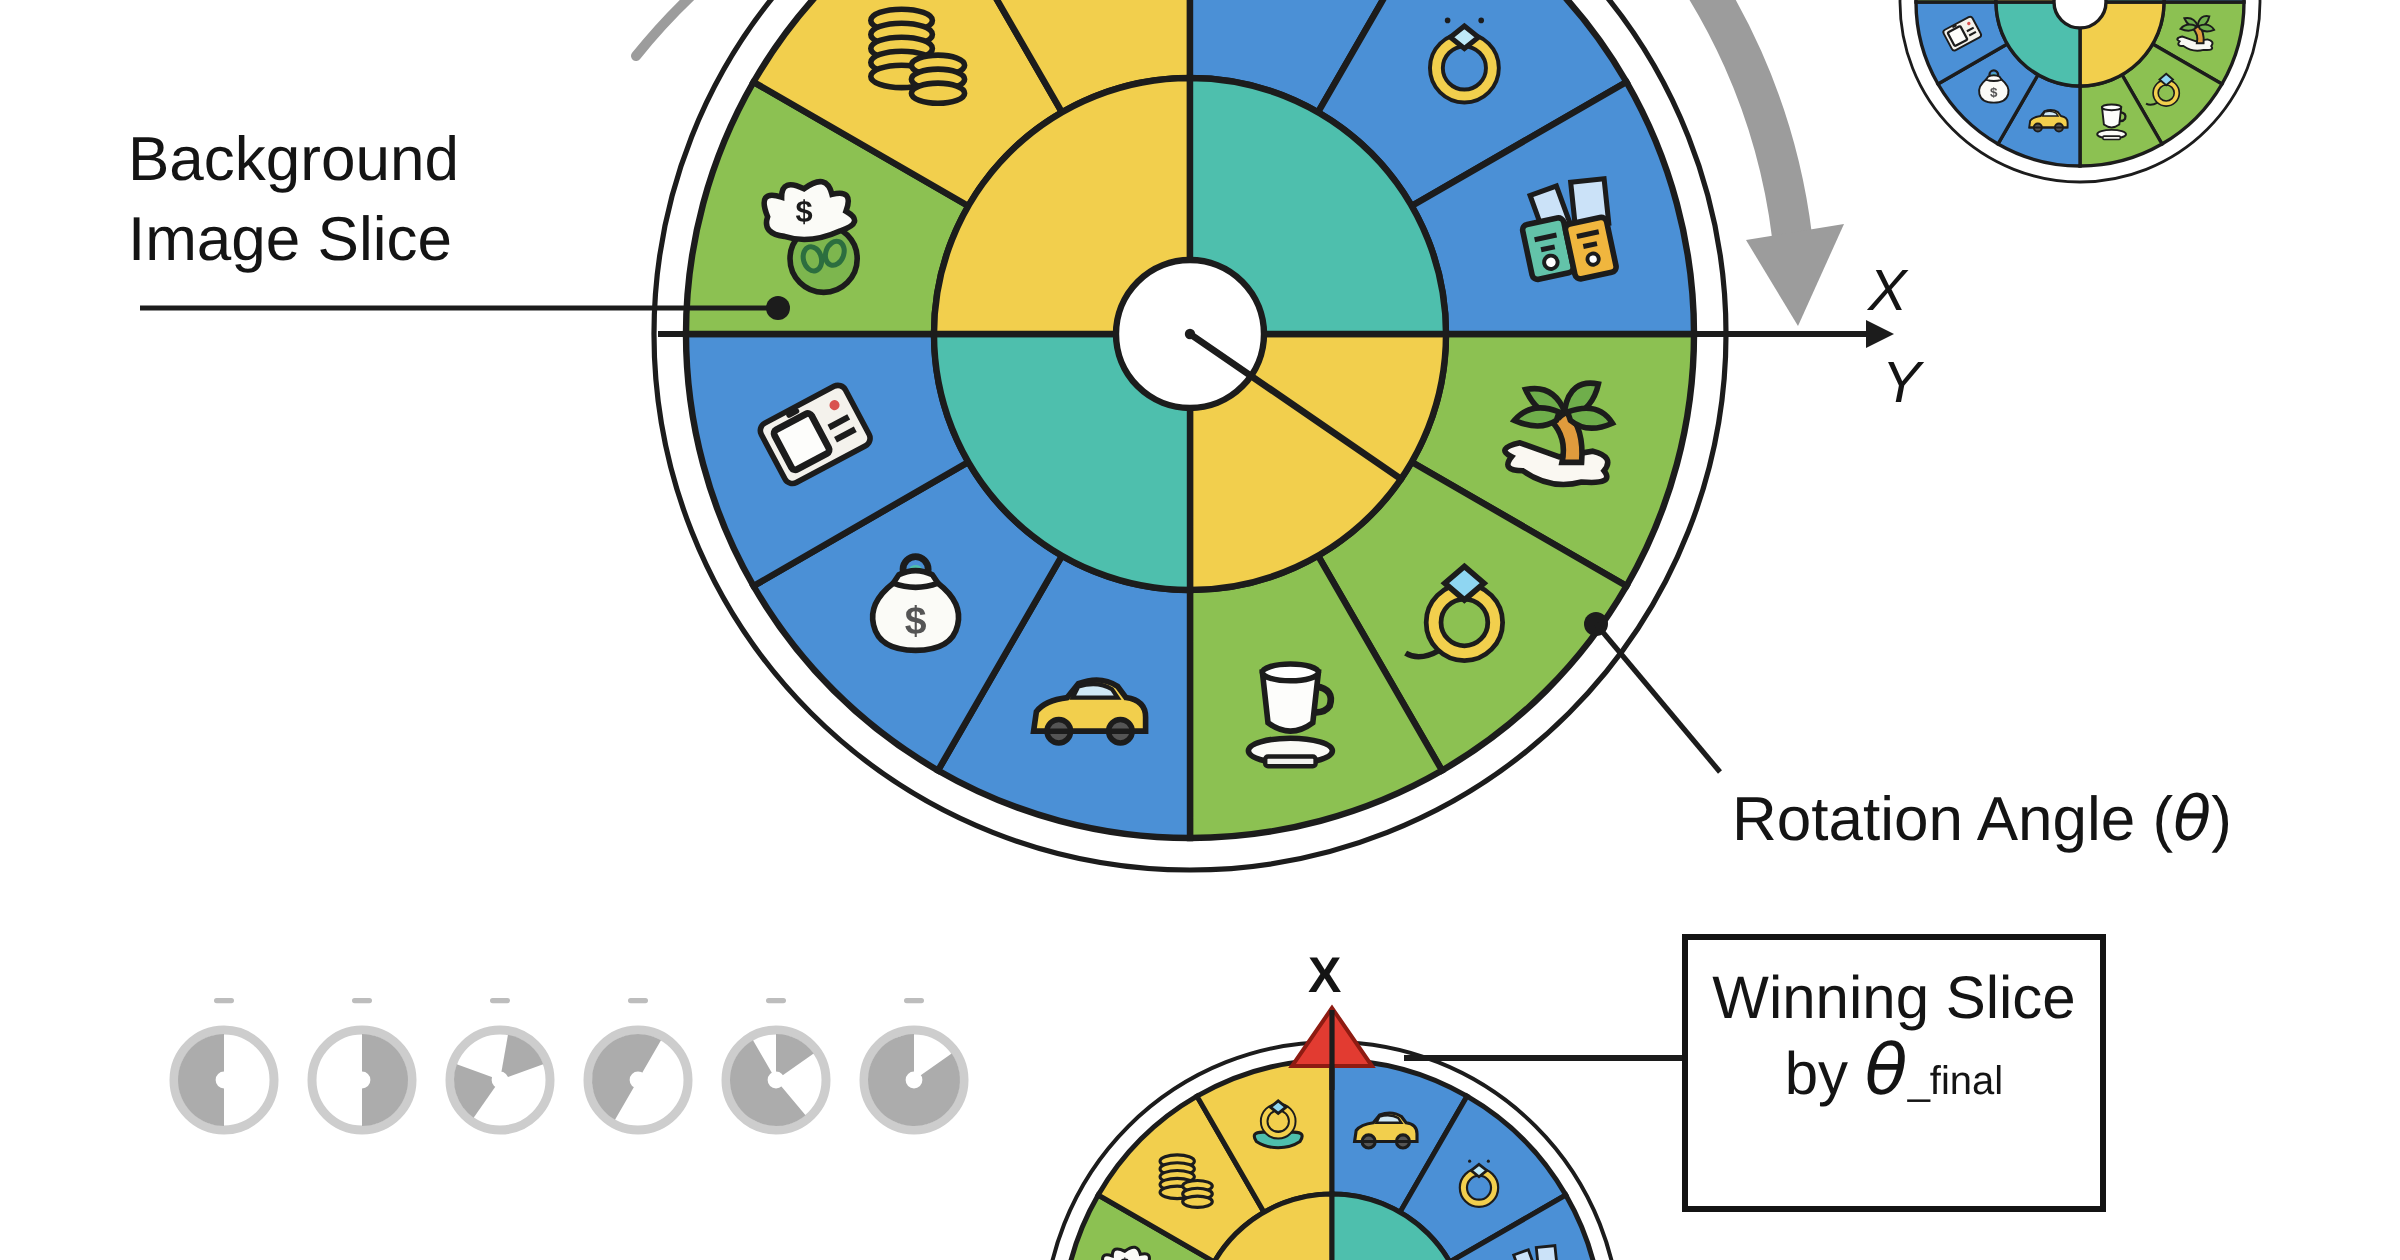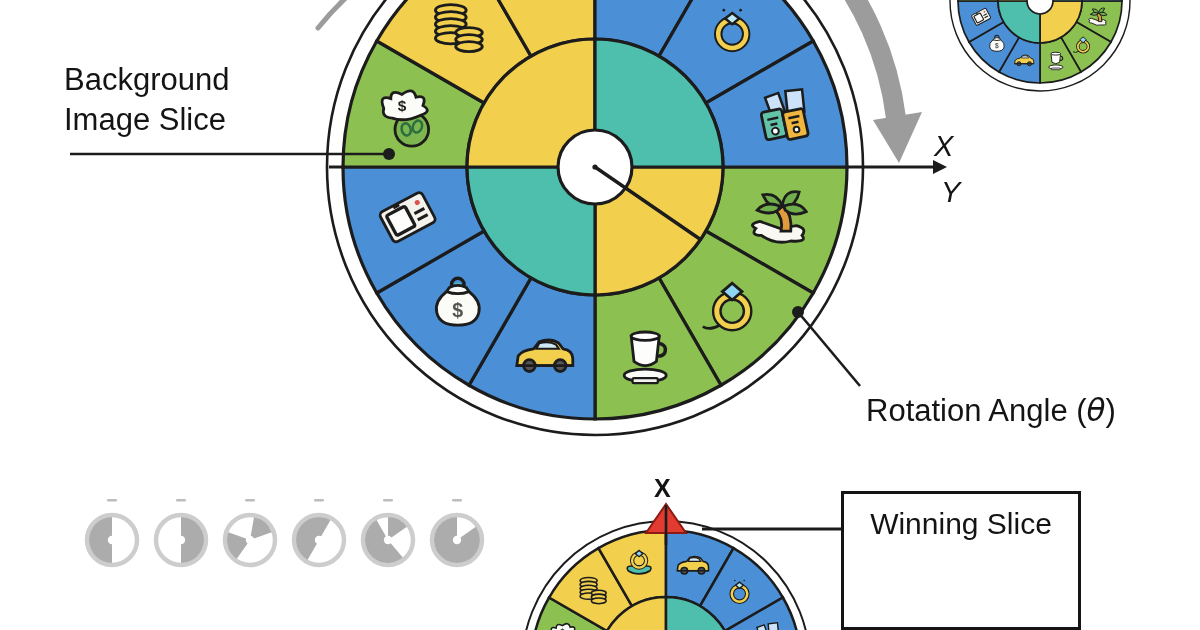--- a/index.html
+++ b/index.html
@@ -5,21 +5,21 @@
   html,body{margin:0;padding:0;background:#fff;}
   .stage{position:relative;width:1200px;height:630px;overflow:hidden;background:#fff;
          font-family:"Liberation Sans",sans-serif;color:#141414;}
   #gfx{position:absolute;left:0;top:0;width:1200px;height:630px;}
   .txt{position:absolute;white-space:nowrap;}
   .bg-label{left:64px;top:60px;font-size:31px;font-weight:500;line-height:40px;}
   .rot-label{left:866px;top:392px;font-size:31px;font-weight:500;}
   .axis-x{left:934px;top:130px;font-size:29px;font-style:italic;font-weight:500;}
   .axis-y{left:941px;top:176px;font-size:29px;font-style:italic;font-weight:500;}
   .ptr-label{left:654px;top:474px;font-size:25px;font-weight:600;}
-  .win-box{position:absolute;left:841px;top:491px;width:240px;height:139px;box-sizing:border-box;
+  .win-box{position:absolute;left:841px;top:467px;width:212px;height:139px;box-sizing:border-box;
            border:3px solid #141414;background:#fff;text-align:center;font-size:30px;
            font-weight:500;line-height:37px;padding-top:11px;}
   .theta{font-style:italic;font-family:"DejaVu Sans",sans-serif;}
   .theta-big{font-style:italic;font-family:"DejaVu Sans",sans-serif;font-size:35px;}
   .sub{font-size:20px;}
 </style>
 </head>
 <body>
 
 <div class="stage">
@@ -432,14 +432,15 @@
   </div>
 
   <div class="txt rot-label"><span>Rotation Angle (</span><span class="theta">θ</span><span>)</span></div>
 
   <div class="txt axis-x">X</div>
   <div class="txt axis-y">Y</div>
   <div class="txt ptr-label">X</div>
 
   <div class="win-box">
     <div>Winning Slice</div>
+    <div><span>by </span><span class="theta-big">θ</span><span class="sub">_final</span></div>
   </div>
 </div>
 
 </body></html>

